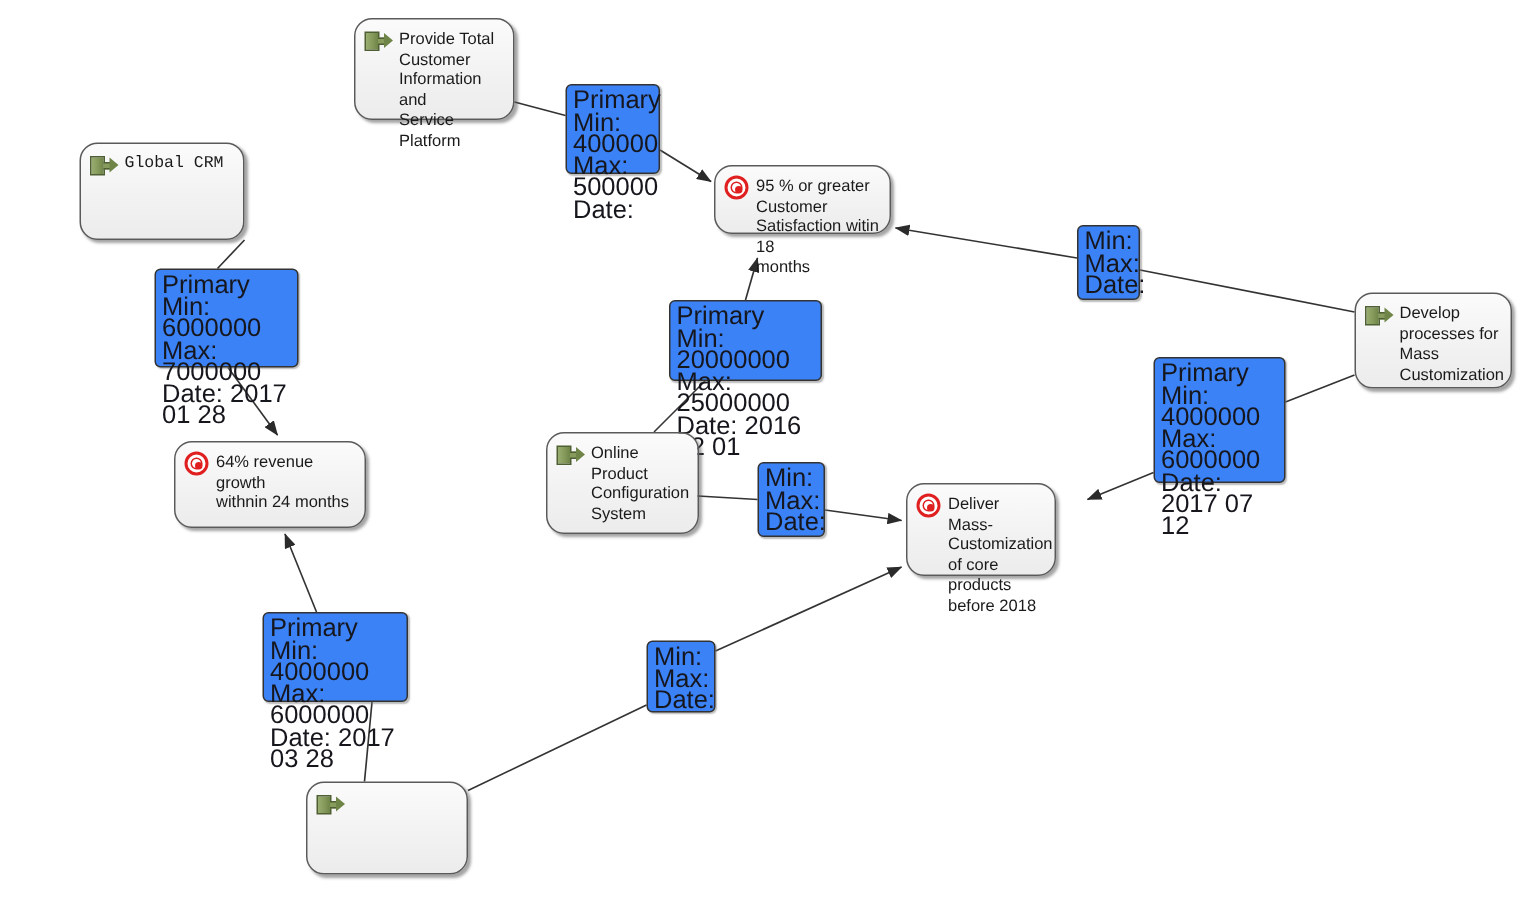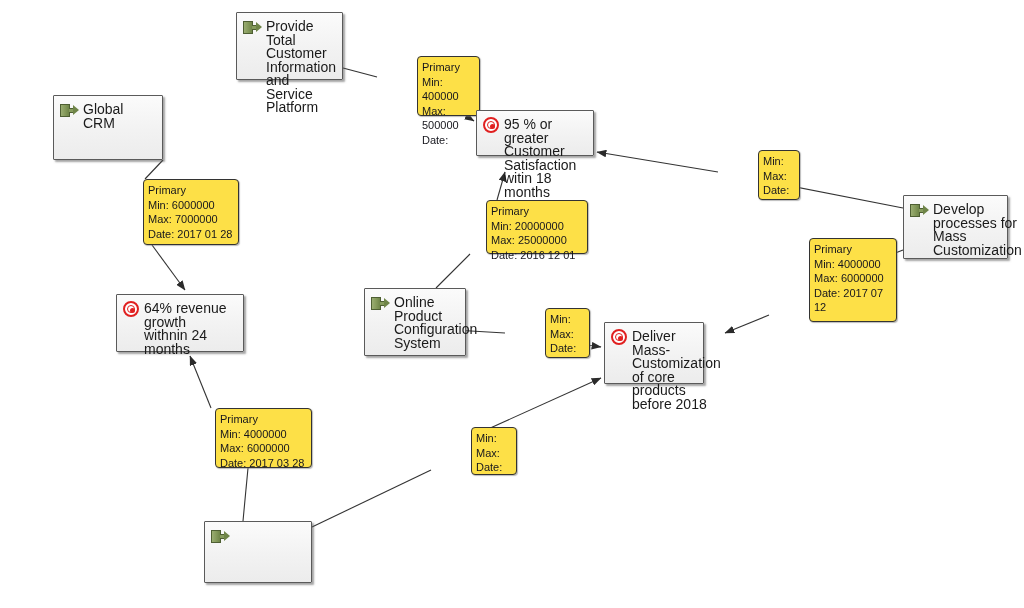--- a/index.html
+++ b/index.html
@@ -27,25 +27,25 @@
     width: 1024px;
     height: 608px;
     pointer-events: none;
   }
 
   
   .node {
     position: absolute;
     box-sizing: border-box;
     border: 1px solid #5a5a5a;
-    border-radius: 1px;
+    border-radius: 12px;
     background: linear-gradient(to bottom, #fbfbfb 0%, #f2f2f2 55%, #ececec 100%);
     box-shadow: 2px 2px 2px rgba(90,90,90,0.55);
     padding: 6px 6px 4px 6px;
-    font-size: 14px;
+    font-size: 11px;
     line-height: 13.5px;
     color: #1a1a1a;
   }
   .node .row {
     display: flex;
     align-items: flex-start;
   }
   .node .label {
     padding-left: 5px;
     padding-top: 1px;
@@ -125,28 +125,27 @@
     border-radius: 50%;
     background: #e02020;
   }
 
   
   .note {
     position: absolute;
     box-sizing: border-box;
     border: 1px solid #333333;
     border-radius: 4px;
-    background: #fde047;
+    background: #3b82f6;
     box-shadow: 1px 1px 1px rgba(120,120,120,0.5);
     padding: 3px 4px 3px 4px;
-    font-size: 11px;
+    font-size: 17px;
     line-height: 14.5px;
     color: #16161d;
     white-space: pre-line;
-    margin-left: 40px;
   }
 </style>
 </head>
 <body>
 
 <div id="canvas">
 
   <svg id="edge-layer" width="1024" height="608" viewBox="0 0 1024 608">
     <defs>
       <marker id="arrowhead" markerWidth="9" markerHeight="7" refX="8.5" refY="3.5" orient="auto" markerUnits="strokeWidth">
@@ -198,21 +197,21 @@
 Date: 2017 07 12</div>
       <div class="note" style="left: 175px; top: 408px; width: 97px; height: 60px;">Primary
 Min: 4000000
 Max: 6000000
 Date: 2017 03 28</div>
       <div class="note" style="left: 431px; top: 427px; width: 46px; height: 48px;">Min:
 Max:
 Date:</div>
     </div>
   <div id="nodes-group">
-      <div class="node" style="left: 53px; top: 95px; width: 110px; height: 65px;">
+      <div class="node" style="left: 53px; top: 95px; width: 110px; height: 65px; font-family: Liberation Mono, monospace;">
         <div class="row">
           <span class="proc-icon">
             <span class="body"></span>
             <span class="tail"></span>
             <span class="head"></span>
           </span>
           <span class="label">Global CRM</span>
         </div>
       </div>
       <div class="node" style="left: 236px; top: 12px; width: 107px; height: 68px;">

